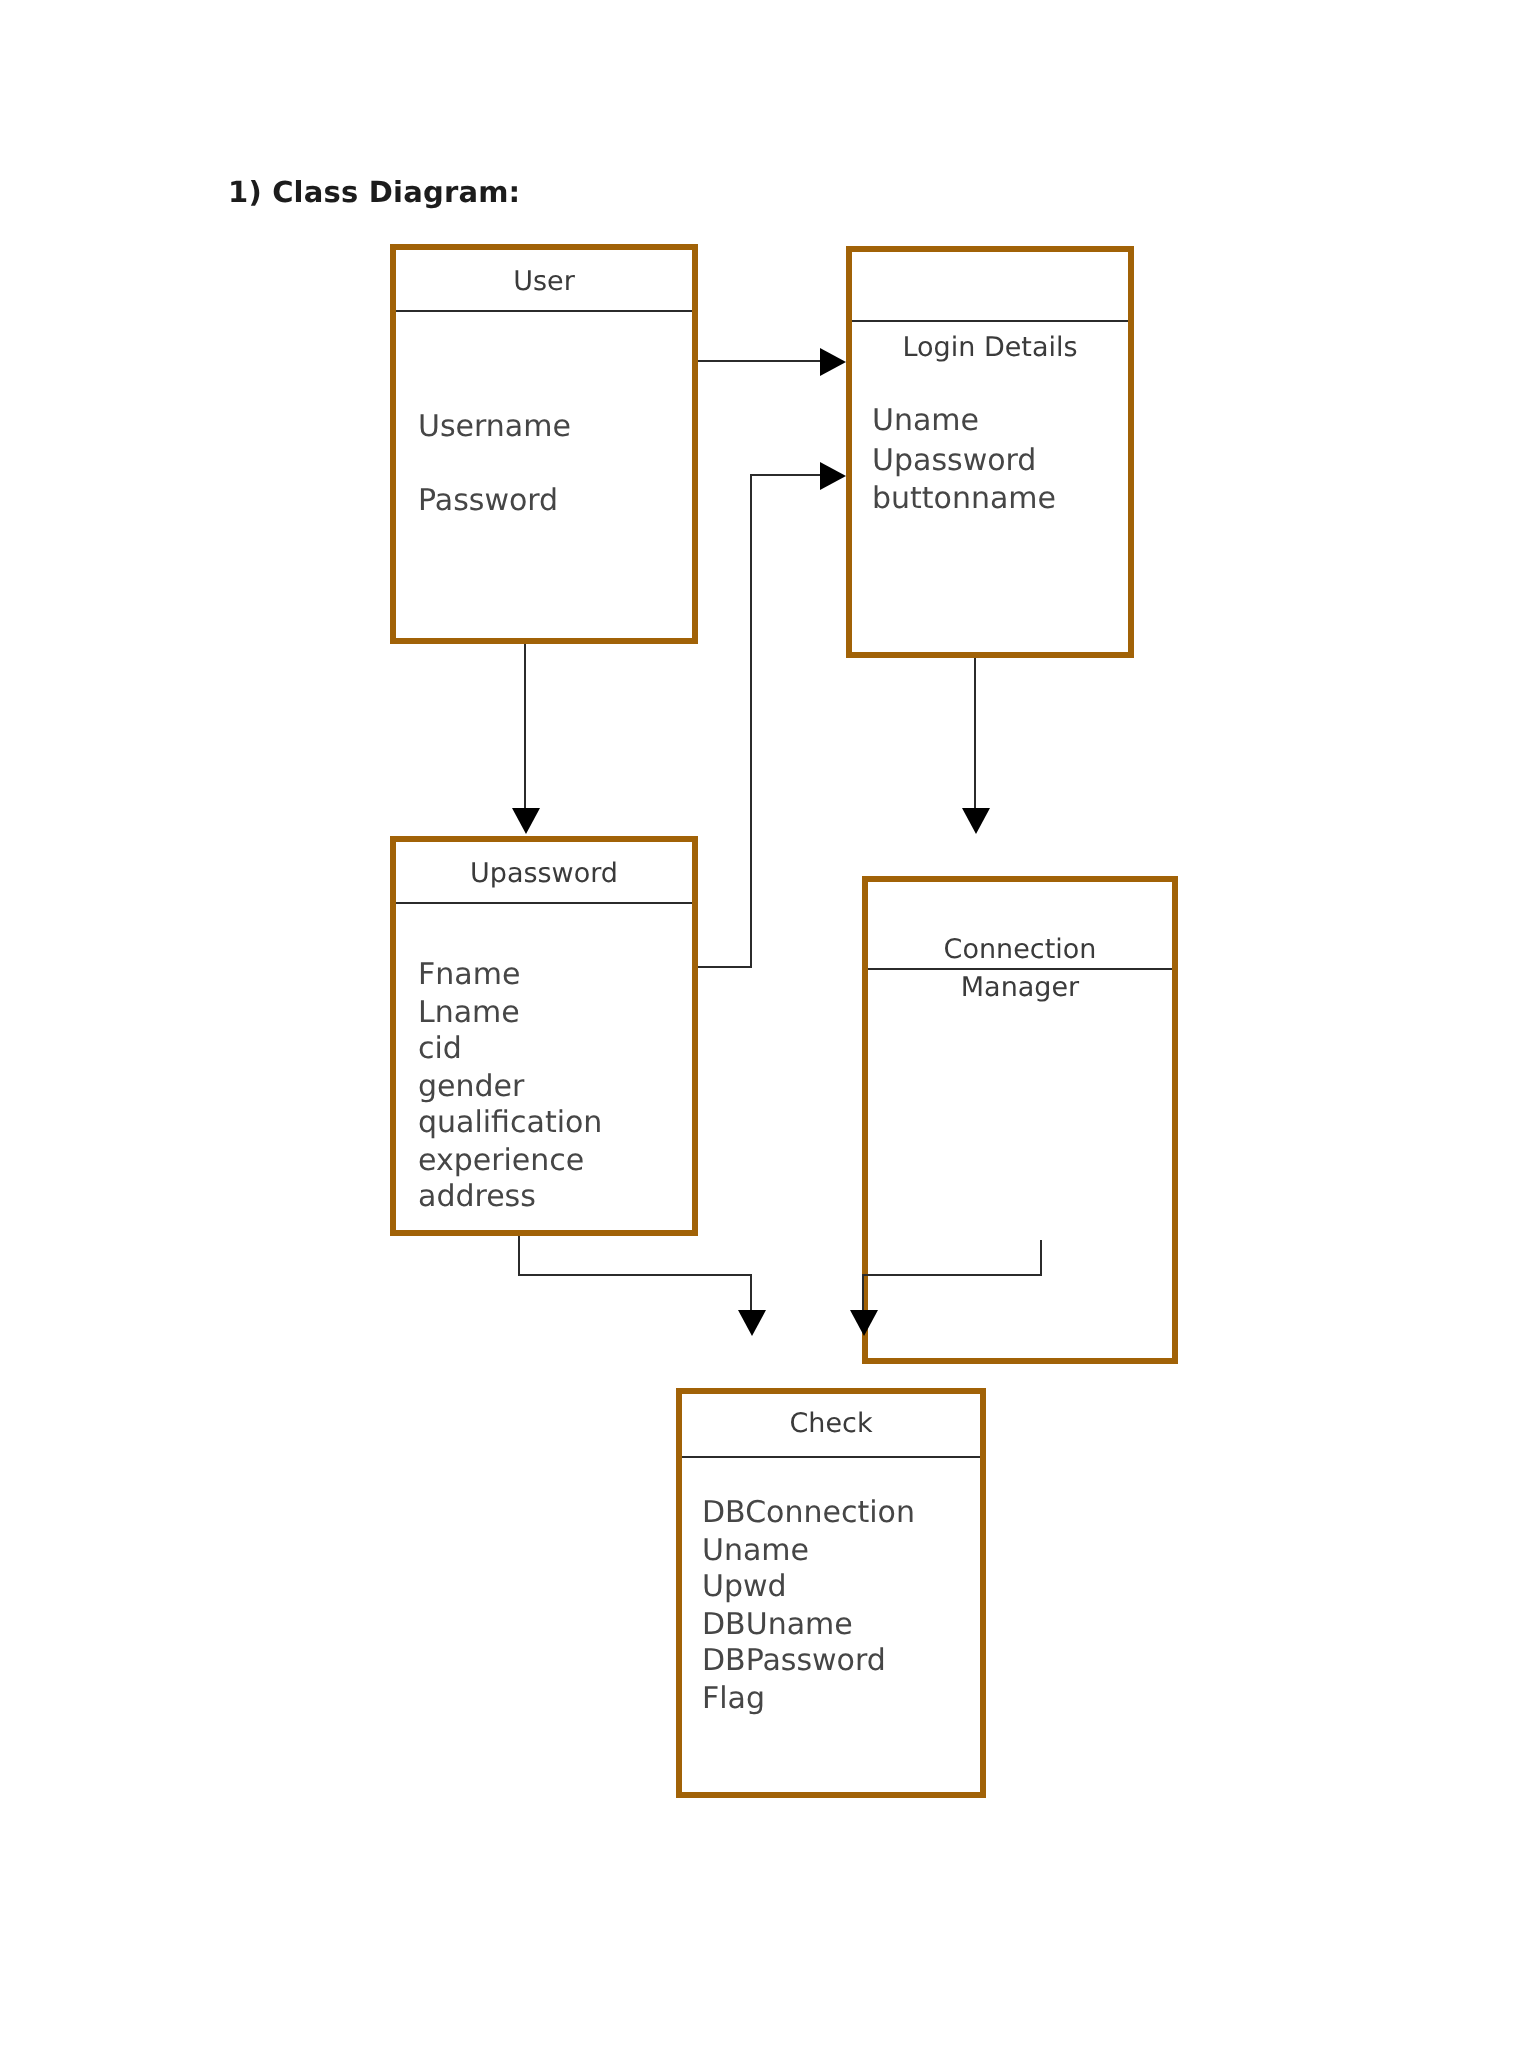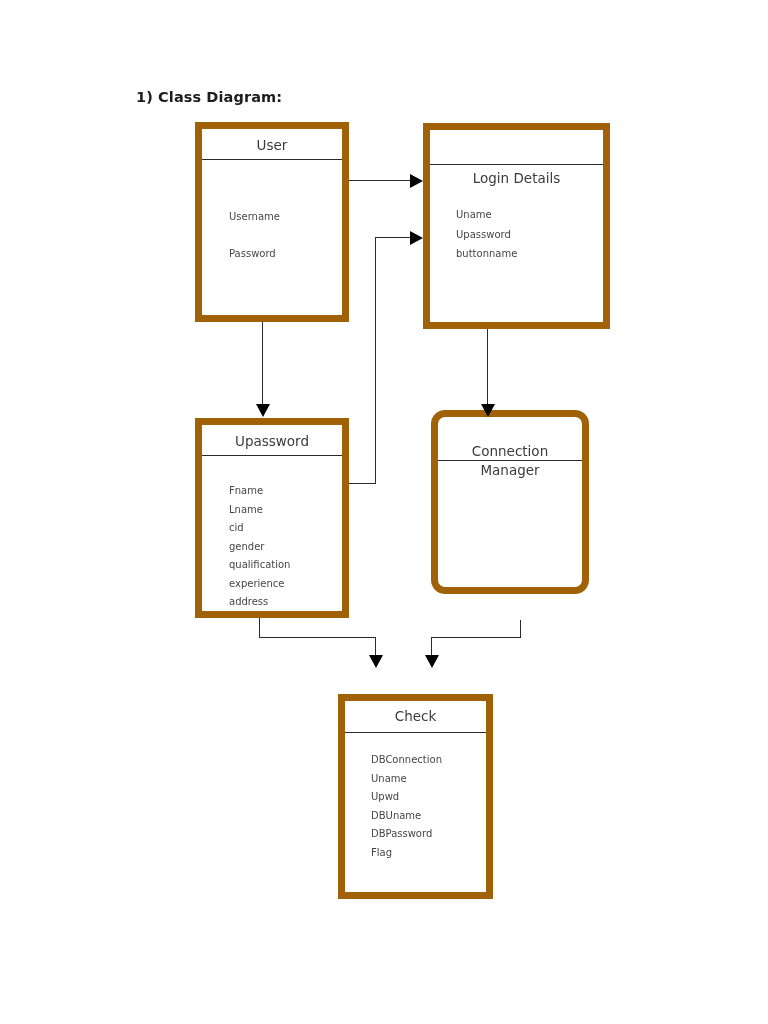--- a/index.html
+++ b/index.html
@@ -27,28 +27,27 @@
 
   .page-title {
     position: absolute;
     left: 114px;
     top: 89px;
     font-size: 14.5px;
     font-weight: bold;
     color: #1c1c1c;
     letter-spacing: 0.1px;
     white-space: nowrap;
-    margin-left: 22px;
   }
 
   
   .cbox {
     position: absolute;
     box-sizing: border-box;
-    border: 7px solid #a16207;
+    border: 3px solid #a16207;
     background: #ffffff;
     text-decoration: underline;
   }
   .cbox .divider {
     position: absolute;
     left: 0;
     right: 0;
     height: 0;
     border-top: 1px solid #2b2b2b;
   }
@@ -56,46 +55,45 @@
     position: absolute;
     left: 0;
     right: 0;
     text-align: center;
     font-size: 13.5px;
     color: #3b3b3b;
     white-space: nowrap;
   }
   .attrs {
     position: absolute;
-    font-size: 10px;
+    font-size: 15px;
     color: #464646;
     white-space: nowrap;
-    margin-left: 16px;
   }
   .attrs .attr {
     display: block;
   }
 
   
   #box-user        { left: 195px; top: 122px;  width: 154px; height: 200px; }
   #box-user .divider { top: 30px; }
   #box-user .cls-title { top: 8px; }
   #box-user .attrs { left: 11px; top: 70px; line-height: 36.5px; }
 
-  #box-login       { left: 423px; top: 123px;  width: 187px; height: 206px; }
+  #box-login       { left: 423px; top: 123px;  width: 144px; height: 206px; }
   #box-login .divider { top: 34px; }
   #box-login .cls-title { top: 40px; }
   #box-login .attrs { left: 10px; top: 75px; line-height: 19.5px; }
 
   #box-register    { left: 195px; top: 418px;  width: 154px; height: 200px; }
   #box-register .divider { top: 30px; }
   #box-register .cls-title { top: 8px; }
   #box-register .attrs { left: 11px; top: 57px; line-height: 18.5px; }
 
-  #box-connmgr     { left: 431px; top: 410px;  width: 158px; height: 184px; border-radius: 14px; }
+  #box-connmgr     { left: 431px; top: 438px;  width: 158px; height: 244px; }
   #box-connmgr .divider { top: 43px; }
   #box-connmgr .cls-title.line1 { top: 26px; }
   #box-connmgr .cls-title.line2 { top: 45px; }
   #box-connmgr .attrs { left: 12px; top: 81px; line-height: 18.5px; }
 
   #box-check       { left: 338px; top: 694px;  width: 155px; height: 205px; }
   #box-check .divider { top: 31px; }
   #box-check .cls-title { top: 7px; }
   #box-check .attrs { left: 10px; top: 50px; line-height: 18.5px; }
 

